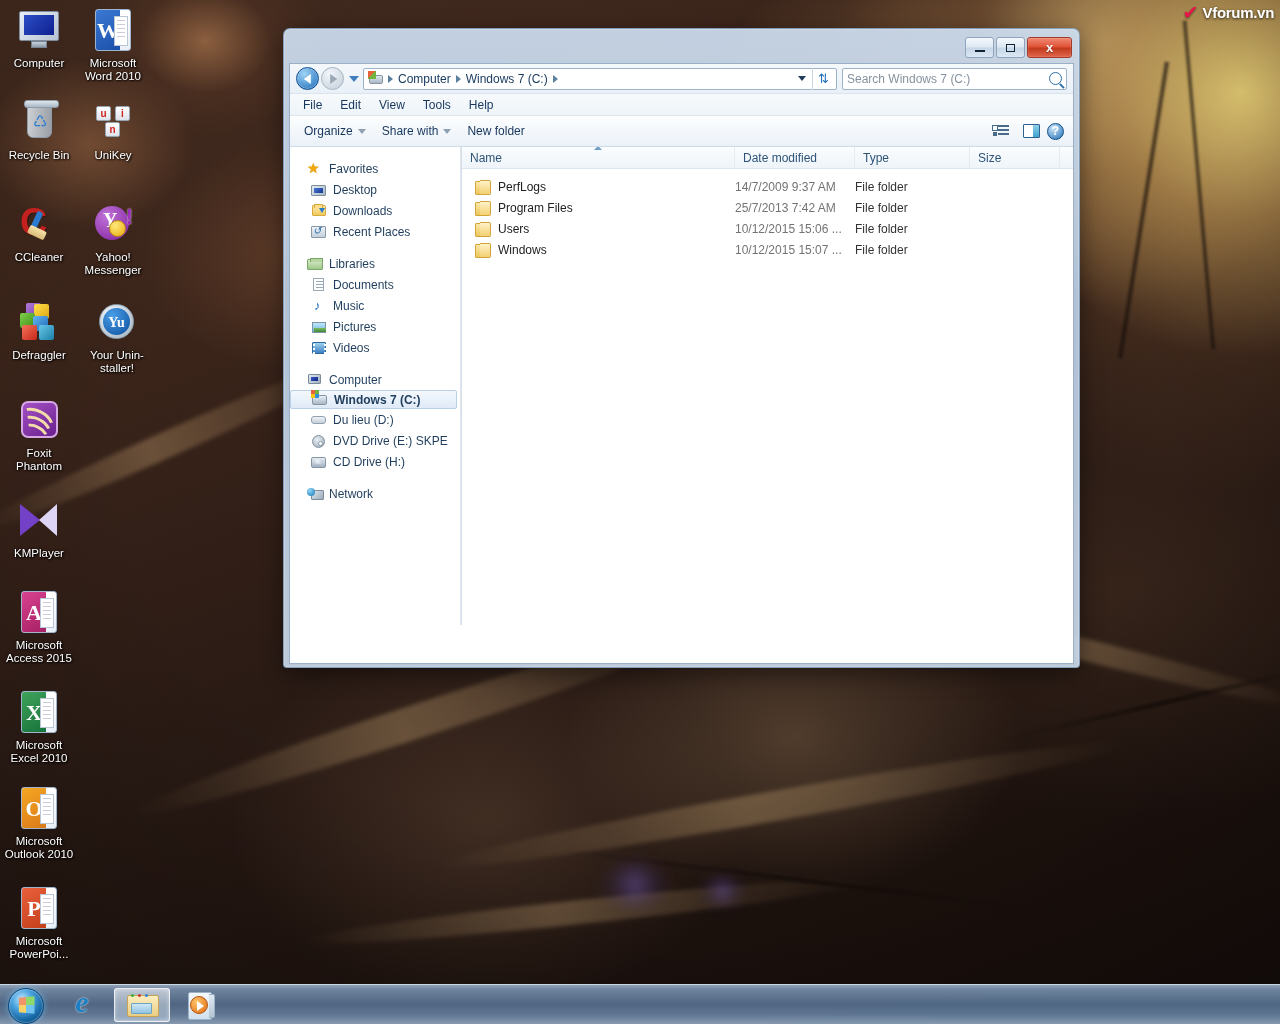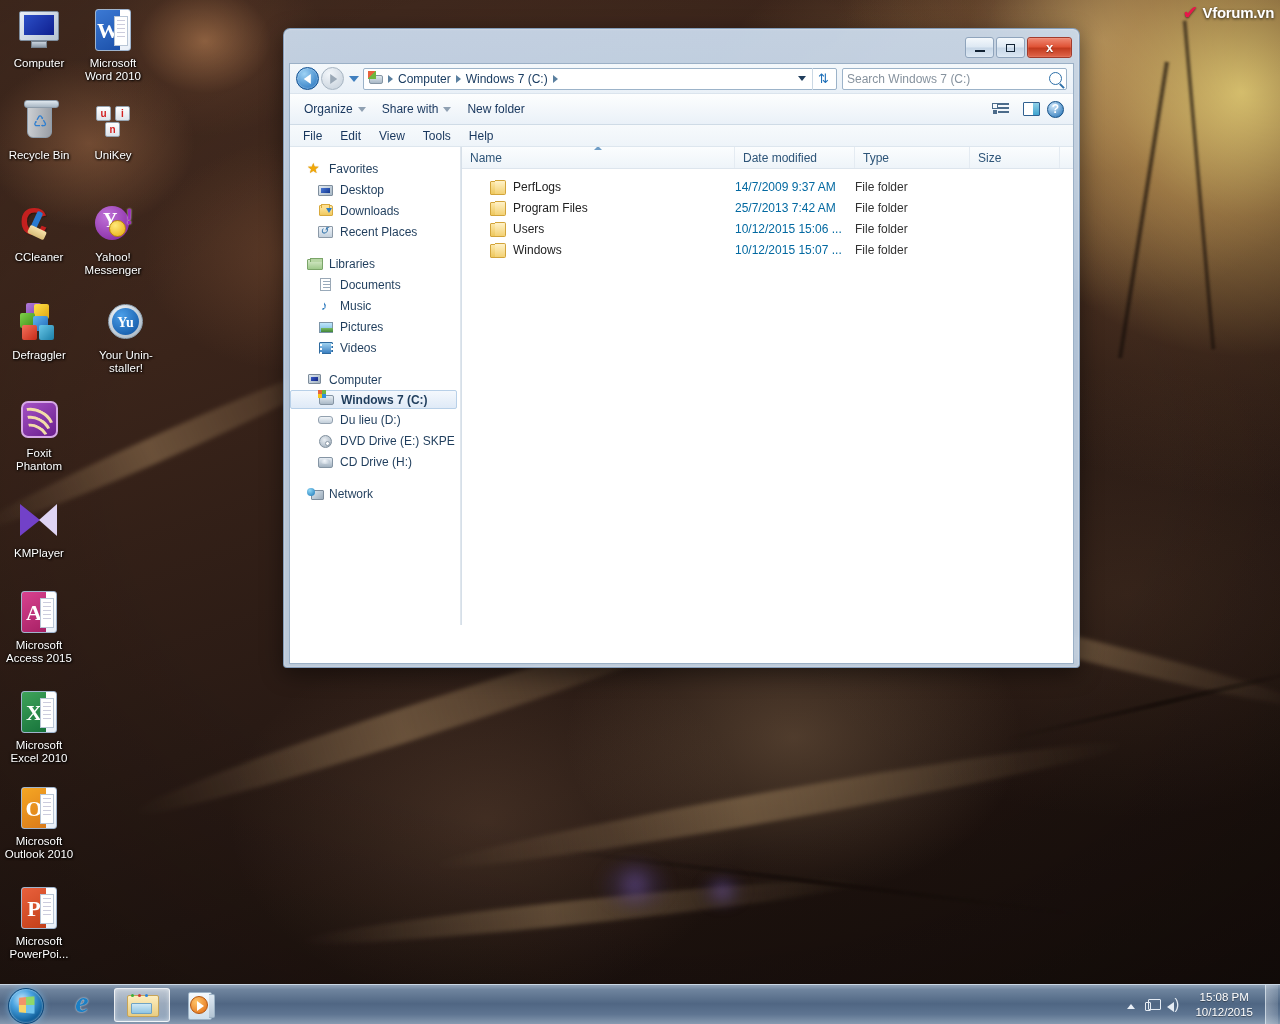--- a/index.html
+++ b/index.html
@@ -217,21 +217,21 @@
     background:radial-gradient(circle at 35% 28%, #cfe7fa, #1c6eb4); border:1px solid #134f86;
     color:#fff; font-size:12px; font-weight:bold; text-align:center; line-height:15px; cursor:default; }
 
   
   #panes { display:flex; height:478px; }
   #navpane { width:172px; background:#fff; border-right:1px solid #d6dfe8; padding:11px 0 0 0;
     overflow:hidden; position:relative; }
   #navpane:after { content:""; position:absolute; right:0; top:0; bottom:0; width:1px; background:#dfe6ed; }
   .tree-group { margin-bottom:11px; }
   .tnode { display:flex; align-items:center; height:21px; padding-left:17px; cursor:default; font-size:12px; color:#1f3d5c; }
-  .tnode.child { padding-left:28px; }
+  .tnode.child { padding-left:21px; }
   .tnode.sel { background:linear-gradient(#f4f8fd,#dfeaf7); border:1px solid #b8d0e8; font-weight:bold;
     margin-right:4px; border-radius:2px; height:19px; }
   .tnode .ti { width:16px; height:16px; margin-right:6px; position:relative; flex:0 0 16px; }
 
   .tg-star { color:#f0a80a; font-size:14px; line-height:15px; text-shadow:0 0 1px #c07f00; }
   .tg-lib { position:absolute; left:0; top:3px; width:16px; height:11px; border-radius:1px;
     background:linear-gradient(#d6e9c9,#9fc98b); border:1px solid #7ba569; }
   .tg-lib:after { content:""; position:absolute; left:2px; top:-2px; width:11px; height:3px;
     background:#b7d6a4; border:1px solid #7ba569; border-bottom:0; }
   .tg-comp { position:absolute; left:1px; top:2px; width:13px; height:10px; border-radius:1px;
@@ -294,27 +294,27 @@
   .col { font-size:12px; color:#2d5478; padding:4px 0 0 8px; border-right:1px solid #e4ebf2;
     position:relative; cursor:default; overflow:hidden; white-space:nowrap; }
   .c-name { width:273px; }
   .c-date { width:120px; }
   .c-type { width:115px; }
   .c-size { width:90px; }
   .c-rest { flex:1; border-right:0; }
   .sortmark { position:absolute; left:132px; top:-1px; width:0; height:0;
     border-left:4px solid transparent; border-right:4px solid transparent; border-bottom:4px solid #6f9dc6; }
   .frow { height:21px; display:flex; align-items:center; cursor:default; }
-  .fname { width:273px; display:flex; align-items:center; padding-left:28px; font-size:12px; color:#222; }
+  .fname { width:273px; display:flex; align-items:center; padding-left:13px; font-size:12px; color:#222; }
   .f-folder { width:16px; height:14px; margin-right:7px; position:relative; flex:0 0 16px; }
   .f-folder:before { content:""; position:absolute; left:0; top:1px; width:5px; height:12px;
     background:linear-gradient(#fde8a9,#edc75c); border:1px solid #d2a43a; border-radius:1px 0 0 1px; }
   .f-folder:after { content:""; position:absolute; left:5px; top:0; width:10px; height:13px;
     background:linear-gradient(#fff2c8,#f3d173); border:1px solid #d2a43a; border-left:0; border-radius:0 2px 2px 0; }
-  .fdate { width:120px; font-size:12px; color:#0369a1; }
+  .fdate { width:120px; font-size:12px; color:#737373; }
   .ftype { width:115px; font-size:12px; color:#333; }
   .fsize { width:90px; font-size:12px; color:#333; }
 
   
   #statusbar { height:53px; background:linear-gradient(#f3f7fa,#e6edf4); border-top:1px solid #d7e0e9;
     display:flex; align-items:center; padding:0 10px; }
   .sb-drive { width:44px; height:32px; position:relative; margin-right:15px; flex:0 0 44px; }
   .sb-drive-body { position:absolute; left:2px; top:9px; width:40px; height:17px; border-radius:3px;
     background:linear-gradient(160deg,#f5f8fb 0%, #dde6ee 45%, #b7c5d2 100%); border:1px solid #8b9aa8;
     transform:skewY(-8deg); }
@@ -482,21 +482,21 @@
           <div class="cube cb-y"></div>
           <div class="cube cb-g"></div>
         <div class="cube cb-b"></div>
           <div class="cube cb-r"></div>
           <div class="cube cb-c"></div>
       </div>
     </div>
     <div class="lbl">Defraggler</div>
   </div>
 
-  <div class="dicon" style="left:89px; top:298px;">
+  <div class="dicon" style="left:80px; top:298px;">
     <div class="glyph">
         <div class="ic-yu"></div>
       </div>
     <div class="lbl">Your Unin-staller!</div>
   </div>
 
   <div class="dicon" style="left:2px; top:396px;">
     <div class="glyph">
       <div class="ic-foxit">
         <div class="fx-arc fx1"></div>
@@ -596,50 +596,50 @@
         <div class="addr-dd"></div>
         <div id="refresh-btn">⇅</div>
       </div>
 
       <div id="searchbox">
         <input placeholder="Search Windows 7 (C:)" style="">
         <div class="mag"></div>
       </div>
     </div>
 
-    <div id="toolbar">
-      <div class="tb">
-        <span>Organize</span>
-        <span class="cv"></span>
-      </div>
-      <div class="tb">
-        <span>Share with</span>
-        <span class="cv"></span>
-      </div>
-      <div class="tb">
-        <span>New folder</span>
-      </div>
-      <div class="tb-right">
-        <div class="ic-view">
-          <div class="vr" style="top:1px;"></div>
-            <div class="vr" style="top:5px;"></div>
-            <div class="vr" style="top:9px;"></div>
-        </div>
-        <div class="cv" style="border-top-color:#97a8ba;"></div>
-        <div class="ic-pane"></div>
-        <div class="ic-help">?</div>
-      </div>
-    </div>
-
     <div id="menubar">
       <div class="mi">File</div>
       <div class="mi">Edit</div>
       <div class="mi">View</div>
       <div class="mi">Tools</div>
       <div class="mi">Help</div>
+    </div>
+
+    <div id="toolbar">
+      <div class="tb">
+        <span>Organize</span>
+        <span class="cv"></span>
+      </div>
+      <div class="tb">
+        <span>Share with</span>
+        <span class="cv"></span>
+      </div>
+      <div class="tb">
+        <span>New folder</span>
+      </div>
+      <div class="tb-right">
+        <div class="ic-view">
+          <div class="vr" style="top:1px;"></div>
+            <div class="vr" style="top:5px;"></div>
+            <div class="vr" style="top:9px;"></div>
+        </div>
+        <div class="cv" style="border-top-color:#97a8ba;"></div>
+        <div class="ic-pane"></div>
+        <div class="ic-help">?</div>
+      </div>
     </div>
 
     <div id="panes">
 
       <div id="navpane">
 
         <div class="tree-group">
           <div class="tnode">
             <span class="ti tg-star">★</span>
             <span>Favorites</span>
@@ -812,27 +812,13 @@
         <div class="tb-exp-clip"></div>
     </div>
   </div>
 
   <div class="tbtn">
     <div class="tb-wmp">
       <div class="wmp-orb"></div>
     </div>
   </div>
 
-  <div id="tray">
-    <div class="tray-up"></div>
-    <div class="tray-ic">
-        <div class="ic-net"></div>
-      </div>
-    <div class="tray-ic">
-        <div class="ic-vol"></div>
-      </div>
-    <div id="clock">
-      <div>15:08 PM</div>
-      <div>10/12/2015</div>
-    </div>
-    <div id="showdesk"></div>
-  </div>
 </div>
 
 </body></html>

